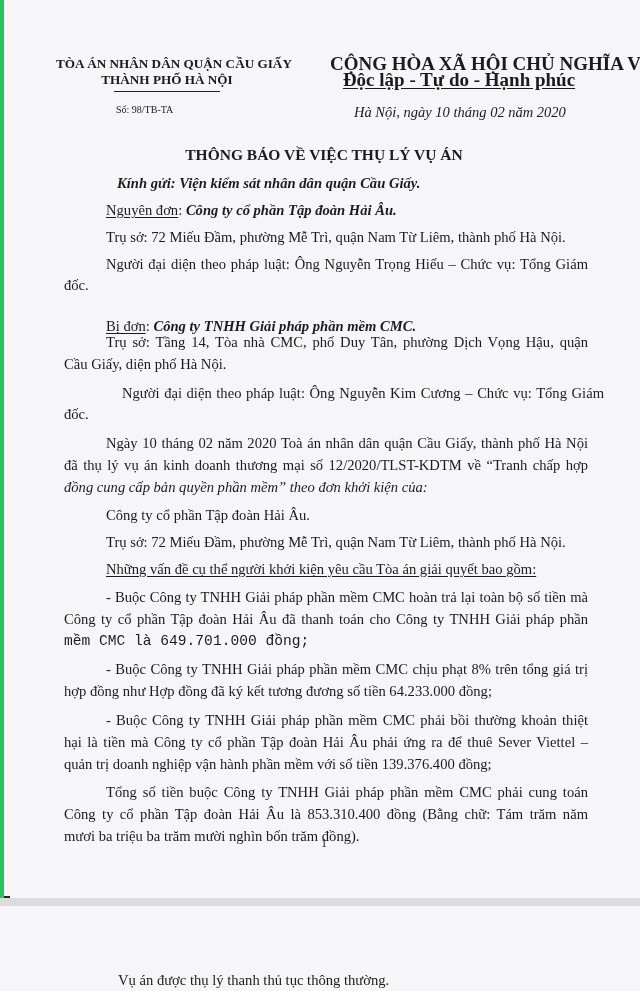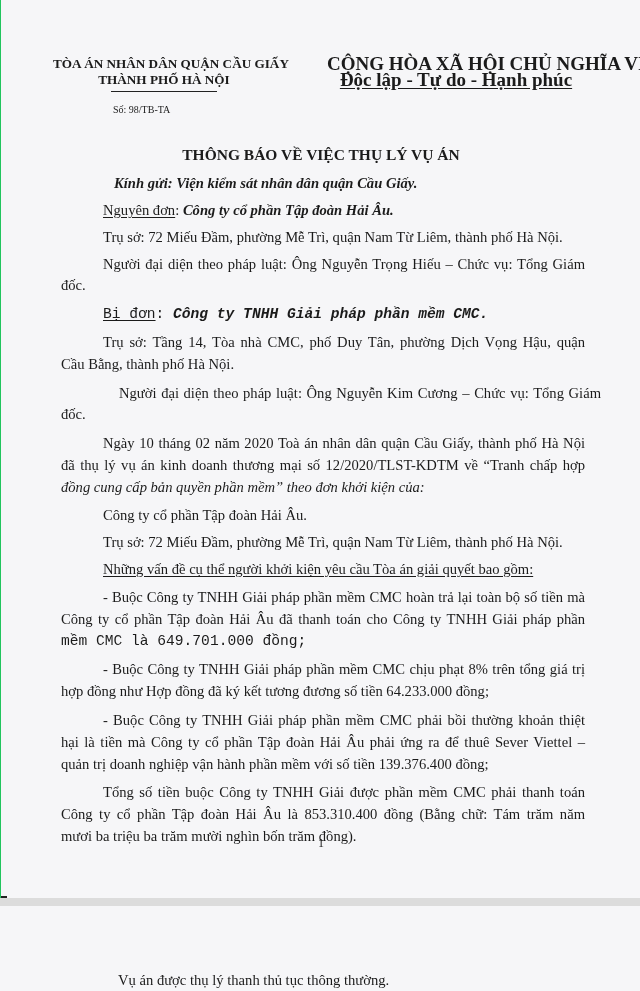--- a/index.html
+++ b/index.html
@@ -7,21 +7,21 @@
     width:640px; height:991px; overflow:hidden;
     background:#f3f3f5;
     font-family:"Liberation Serif", "DejaVu Serif", serif;
     color:#1b1b1b;
     position:relative;
   }
   .page {
     position:absolute; left:0; width:640px;
     background:#f6f6f8;
   }
-  #page1 { top:0; height:898px; border-left:1px solid #22c55e; box-sizing:border-box; }
+  #page1 { top:0; height:898px; border-left:4px solid #22c55e; box-sizing:border-box; }
   #page1::after {
     content:""; position:absolute; left:0; bottom:0; width:6px; height:2px; background:#222;
   }
   .separator { position:absolute; left:0; top:898px; width:640px; height:8px; background:#dcdcdc; }
   #page2 { top:906px; height:85px; }
   .abs { position:absolute; white-space:nowrap; }
   .hdr-left { left:52px; top:56px; width:222px; text-align:center; font-weight:bold; font-size:13.2px; line-height:16px; }
   .hdr-left .rule { width:106px; height:1px; background:#222; margin:3px auto 0; }
   .hdr-right { left:326px; top:56px; width:258px; text-align:center; font-weight:bold; font-size:19px; line-height:16px; }
   .hdr-right .motto { text-decoration:underline; text-underline-offset:2px; }
@@ -45,40 +45,41 @@
     <div>THÀNH PHỐ HÀ NỘI</div>
     <div class="rule"></div>
   </div>
 
   <div class="abs hdr-right">
     <div>CỘNG HÒA XÃ HỘI CHỦ NGHĨA VIỆT NAM</div>
     <div><span class="motto">Độc lập - Tự do - Hạnh phúc</span></div>
   </div>
 
   <div class="abs so">Số: 98/TB-TA</div>
+  <div class="abs date">Hà Nội, ngày 10 tháng 02 năm 2020</div>
 
   <div class="abs title">THÔNG BÁO VỀ VIỆC THỤ LÝ VỤ ÁN</div>
 
   <div class="body">
     <div class="line" style="left:113px;top:173px;">
       <span class="bi">Kính gửi:</span><span style="font-style:italic;font-weight:bold;"> Viện kiểm sát nhân dân quận Cầu Giấy.</span>
     </div>
 
     <div class="line" style="left:102px;top:200px;">
       <span class="ul">Nguyên đơn</span><span>: </span><span class="bi">Công ty cổ phần Tập đoàn Hải Âu.</span>
     </div>
     <div class="line" style="left:102px;top:227px;">Trụ sở: 72 Miếu Đầm, phường Mễ Trì, quận Nam Từ Liêm, thành phố Hà Nội.</div>
     <div class="line just" style="left:102px;top:254px;width:482px;">Người đại diện theo pháp luật: Ông Nguyễn Trọng Hiếu – Chức vụ: Tổng Giám</div>
     <div class="line" style="left:60px;top:275px;">đốc.</div>
 
-    <div class="line" style="left:102px;top:304px;font-family:Liberation Mono, monospace;">
+    <div class="line" style="left:102px;top:316px;">
       <span class="ul">Bị đơn</span><span>: </span><span class="bi">Công ty TNHH Giải pháp phần mềm CMC.</span>
     </div>
     <div class="line just" style="left:102px;top:332px;width:482px;">Trụ sở: Tầng 14, Tòa nhà CMC, phố Duy Tân, phường Dịch Vọng Hậu, quận</div>
-    <div class="line" style="left:60px;top:354px;">Cầu Bằng, thành phố Hà Nội.</div>
+    <div class="line" style="left:60px;top:354px;">Cầu Giấy, diện phố Hà Nội.</div>
     <div class="line just" style="left:102px;top:383px;width:482px;margin-left:16px;">Người đại diện theo pháp luật: Ông Nguyễn Kim Cương – Chức vụ: Tổng Giám</div>
     <div class="line" style="left:60px;top:404px;">đốc.</div>
 
     <div class="line just" style="left:102px;top:433px;width:482px;">Ngày 10 tháng 02 năm 2020 Toà án nhân dân quận Cầu Giấy, thành phố Hà Nội</div>
     <div class="line just" style="left:60px;top:455px;width:524px;">đã thụ lý vụ án kinh doanh thương mại số 12/2020/TLST-KDTM về “Tranh chấp hợp</div>
     <div class="line" style="left:60px;top:477px;font-style:italic;">đồng cung cấp bản quyền phần mềm” theo đơn khởi kiện của:</div>
     <div class="line" style="left:102px;top:505px;">Công ty cổ phần Tập đoàn Hải Âu.</div>
     <div class="line" style="left:102px;top:532px;">Trụ sở: 72 Miếu Đầm, phường Mễ Trì, quận Nam Từ Liêm, thành phố Hà Nội.</div>
 
     <div class="line ul" style="left:102px;top:559px;">Những vấn đề cụ thể người khởi kiện yêu cầu Tòa án giải quyết bao gồm:</div>
@@ -87,21 +88,21 @@
     <div class="line just" style="left:60px;top:609px;width:524px;">Công ty cổ phần Tập đoàn Hải Âu đã thanh toán cho Công ty TNHH Giải pháp phần</div>
     <div class="line" style="left:60px;top:631px;font-family:Liberation Mono, monospace;">mềm CMC là 649.701.000 đồng;</div>
 
     <div class="line just" style="left:102px;top:659px;width:482px;">- Buộc Công ty TNHH Giải pháp phần mềm CMC chịu phạt 8% trên tổng giá trị</div>
     <div class="line" style="left:60px;top:681px;">hợp đồng như Hợp đồng đã ký kết tương đương số tiền 64.233.000 đồng;</div>
 
     <div class="line just" style="left:102px;top:710px;width:482px;">- Buộc Công ty TNHH Giải pháp phần mềm CMC phải bồi thường khoản thiệt</div>
     <div class="line just" style="left:60px;top:732px;width:524px;">hại là tiền mà Công ty cổ phần Tập đoàn Hải Âu phải ứng ra để thuê Sever Viettel –</div>
     <div class="line" style="left:60px;top:754px;">quản trị doanh nghiệp vận hành phần mềm với số tiền 139.376.400 đồng;</div>
 
-    <div class="line just" style="left:102px;top:782px;width:482px;">Tổng số tiền buộc Công ty TNHH Giải được phần mềm CMC phải thanh toán</div>
+    <div class="line just" style="left:102px;top:782px;width:482px;">Tổng số tiền buộc Công ty TNHH Giải pháp phần mềm CMC phải cung toán</div>
     <div class="line just" style="left:60px;top:804px;width:524px;">Công ty cổ phần Tập đoàn Hải Âu là 853.310.400 đồng (Bằng chữ: Tám trăm năm</div>
     <div class="line" style="left:60px;top:826px;">mươi ba triệu ba trăm mười nghìn bốn trăm đồng).</div>
   </div>
 
   <div class="abs pagenum" style="top:836px;">1</div>
 </div>
 
 <div class="separator"></div>
 
 <div id="page2" class="page">

